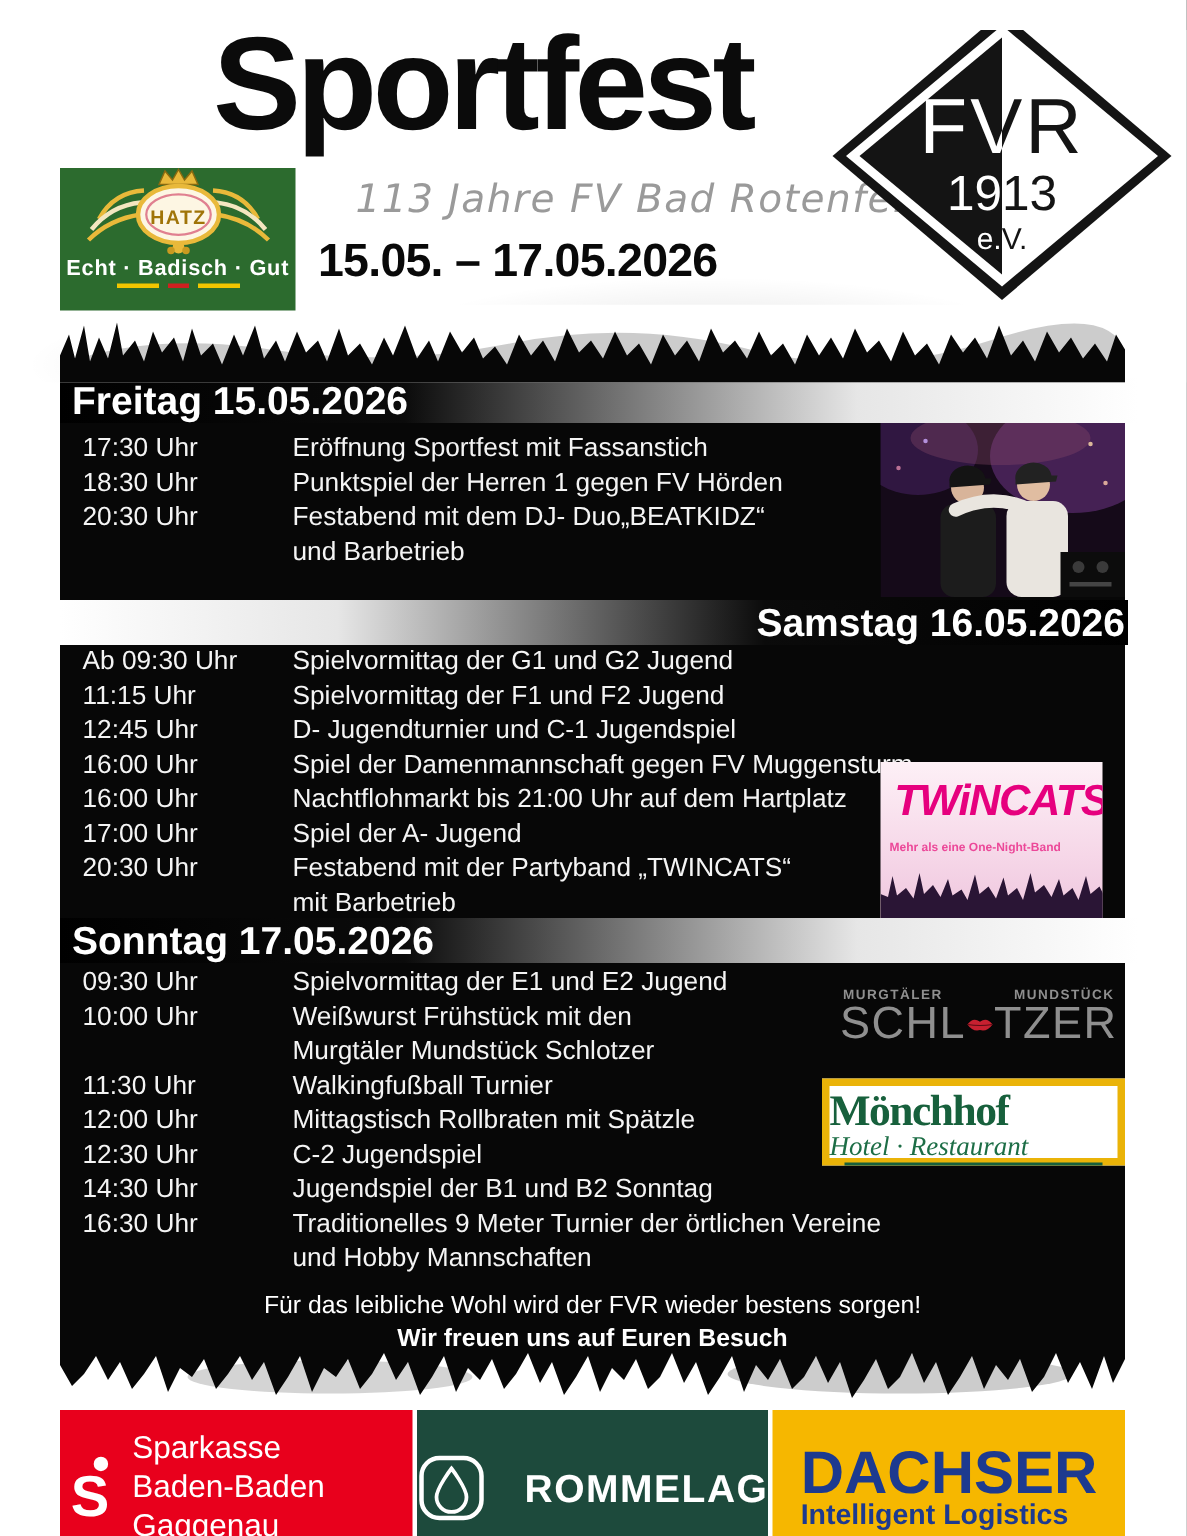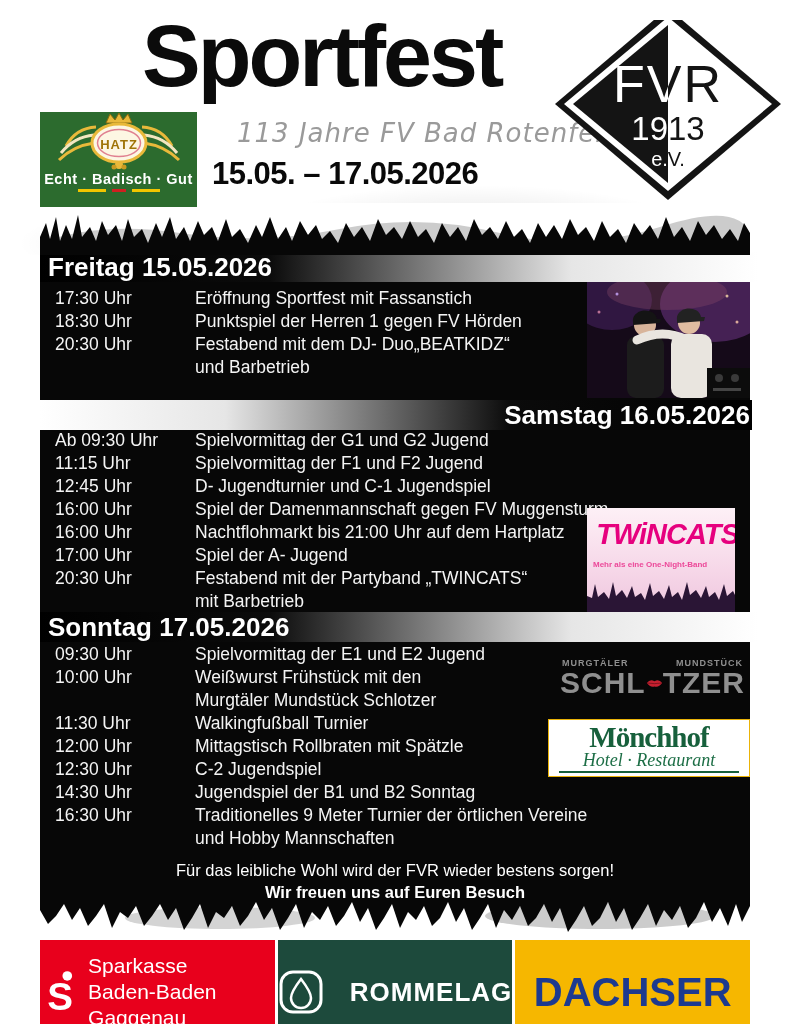--- a/index.html
+++ b/index.html
@@ -49,24 +49,24 @@
             overflow:hidden;}
   .tc-name{position:absolute;left:4px;top:10px;width:153px;text-align:center;color:#e6007e;
            font-size:29px;font-weight:bold;letter-spacing:-1px;font-style:italic;}
   .tc-tag{position:absolute;left:6px;top:52px;font-size:8px;font-weight:bold;color:#ec4899;}
   .tc-crowd{position:absolute;left:0;bottom:0;width:161px;height:38px;}
   
   .schlotzer{position:absolute;left:520px;top:433px;width:185px;height:57px;color:#8f8f8f;}
   .sz-top{display:flex;justify-content:space-between;font-size:9px;font-weight:bold;
           letter-spacing:1px;padding:0 2px;}
   .sz-main{display:flex;align-items:center;justify-content:center;font-size:30px;
-           font-weight:bold;letter-spacing:1px;line-height:30px;margin-top:0px;}
+           font-weight:normal;letter-spacing:1px;line-height:30px;margin-top:0px;}
   
   .moenchhof{position:absolute;left:508px;top:494px;width:202px;height:58px;background:#fff;
-             border:1px solid #eab308;text-align:center;padding-top:3px;box-sizing:border-box;}
+             border:5px solid #eab308;text-align:left;padding-top:3px;box-sizing:border-box;}
   .mh-name{font-family:"Liberation Serif",serif;font-weight:bold;font-size:29px;color:#17603c;
            line-height:28px;letter-spacing:-1px;}
   .mh-sub{font-family:"Liberation Serif",serif;font-style:italic;font-size:18px;color:#1d6e46;
           line-height:18px;}
   .mh-rule{height:2px;background:#17603c;margin:2px 10px 0 10px;}
   
   .footer-line{position:absolute;left:40px;width:710px;text-align:center;color:#fff;z-index:2;}
   .footer-1{top:841px;font-size:16.5px;}
   .footer-2{top:863px;font-size:16.5px;font-weight:bold;}
   
@@ -333,17 +333,18 @@
           <rect x="3" y="3" width="40" height="40" rx="12" fill="none" stroke="#ffffff" stroke-width="3"></rect>
           <path d="M23,10 C23,10 13,23 13,29 a10,10 0 0 0 20,0 C33,23 23,10 23,10 Z" fill="none" stroke="#ffffff" stroke-width="2.5"></path>
         </svg>
         <span class="rm-name">ROMMELAG</span>
       </div>
     </div>
 
     <div class="sponsor sp-dachser">
       <div class="dh-inner">
         <div class="dh-name">DACHSER</div>
+        <div class="dh-tag">Intelligent Logistics</div>
       </div>
     </div>
 
   </div>
 </div>
 
 </body></html>

